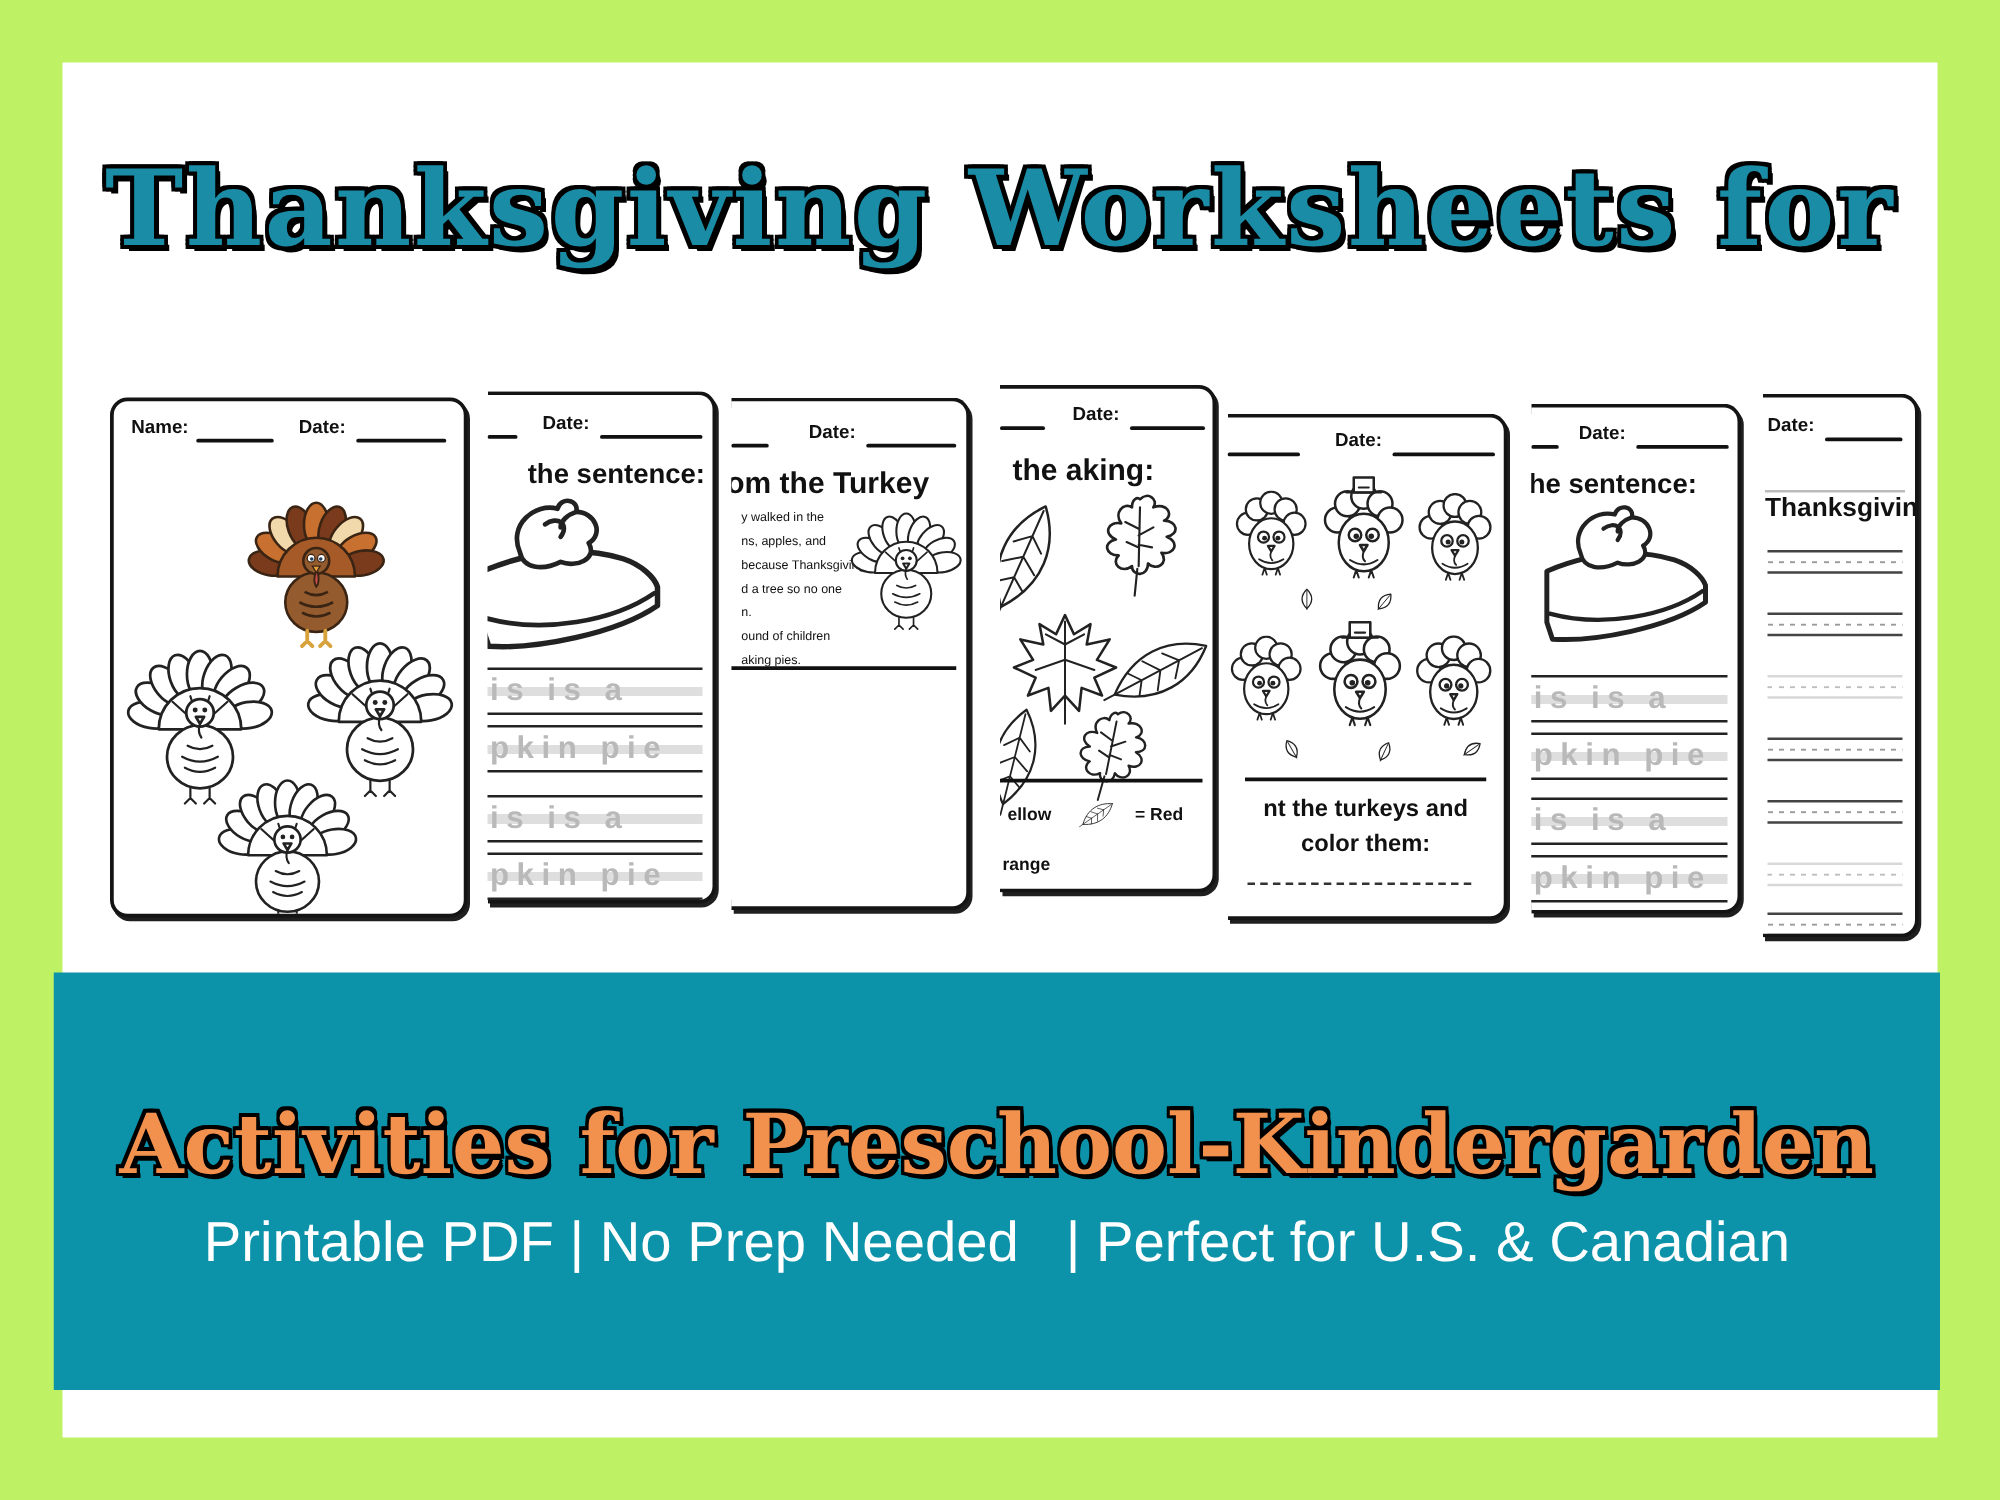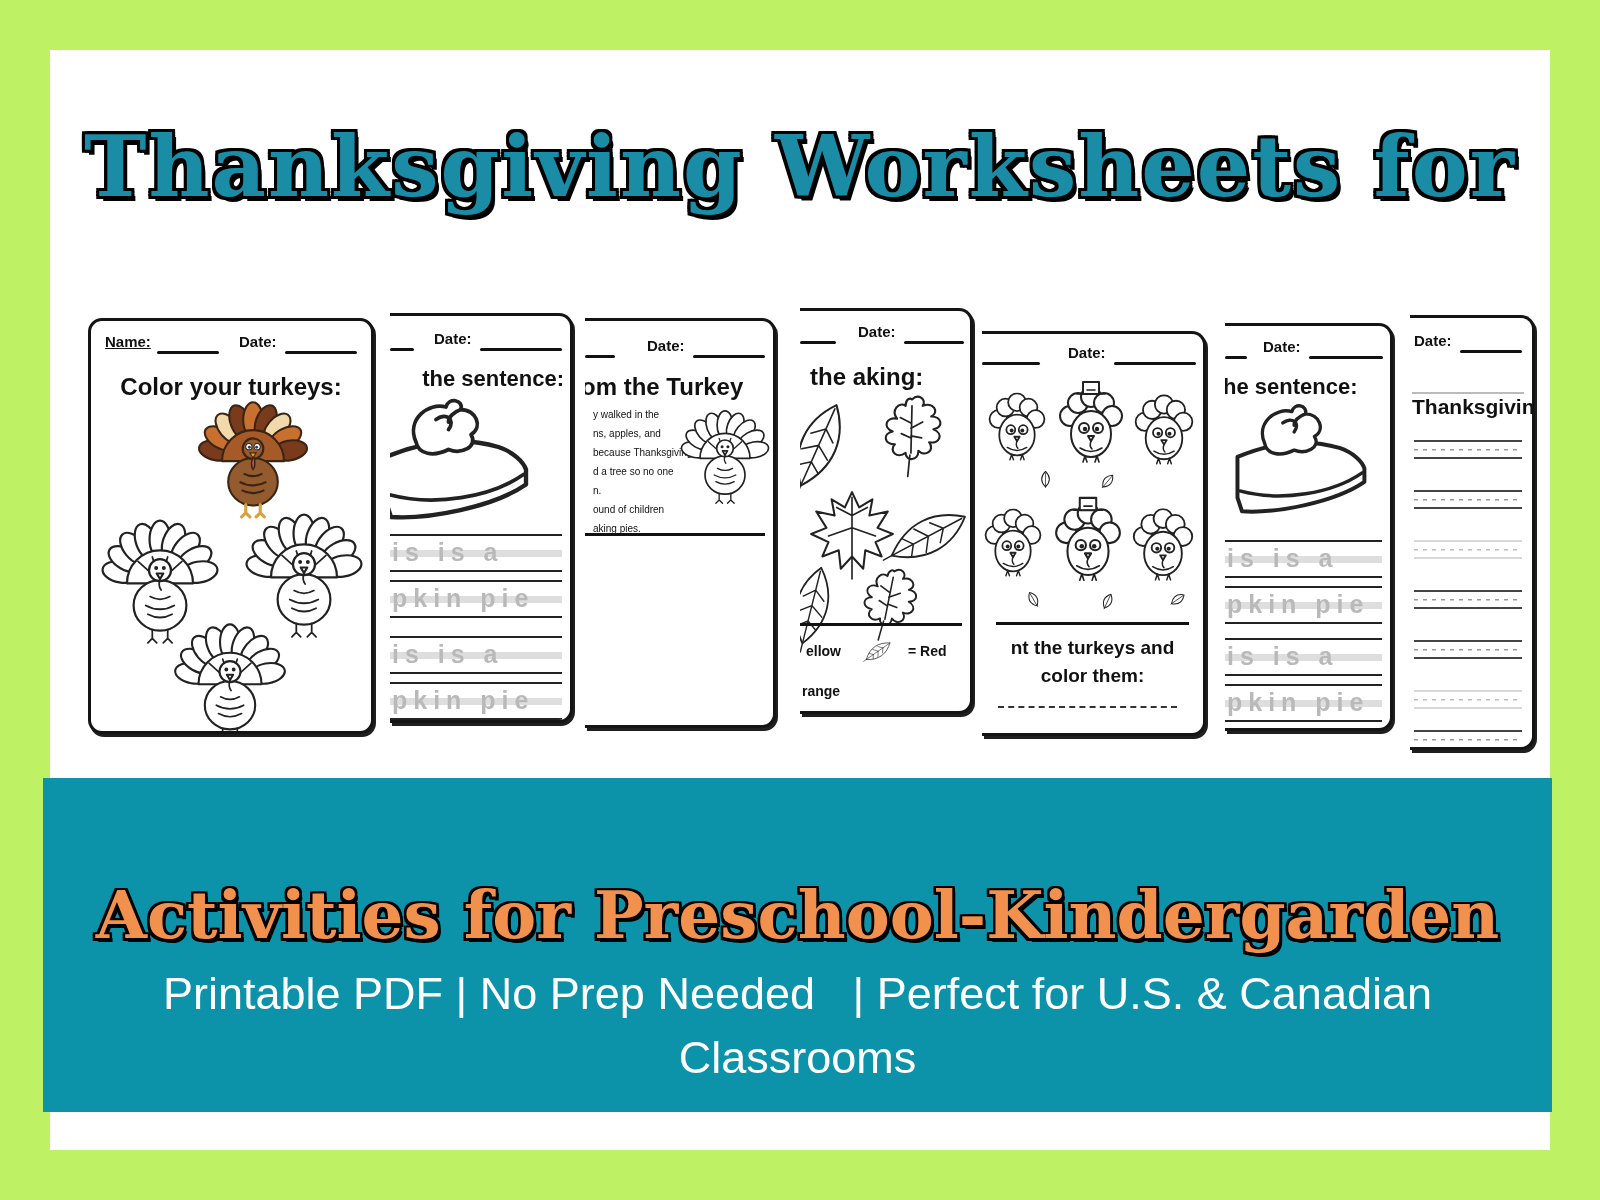--- a/index.html
+++ b/index.html
@@ -151,25 +151,24 @@
 </svg>
 
 <div class="poster">
   <div class="content"></div>
 
   <h1 class="main-title">
     <span>Thanksgiving Worksheets for</span>
   </h1>
 
   <section class="page" style="left:88px;top:318px;width:280px;height:410px;">
-    <span class="hdr-label" style="left:14px;top:12px;text-decoration:underline;">Name:</span>
+    <span class="hdr-label" style="left:14px;top:12px;">Name:</span>
     <div class="hdr-line" style="left:66px;top:30px;width:62px;"></div>
     <span class="hdr-label" style="left:148px;top:12px;">Date:</span>
     <div class="hdr-line" style="left:194px;top:30px;width:72px;"></div>
-    <div class="pg-title" style="left:0;right:0;top:52px;text-align:center;font-size:24px;">Color your turkeys:</div>
 
     <svg class="ill" style="left:102px;top:74px;" width="120" height="124" viewBox="0 0 110 120">
       <g stroke="#3a2413" stroke-width="2" stroke-linejoin="round">
         <ellipse cx="19.6" cy="53.7" rx="9.5" ry="17" transform="rotate(-80 19.6 53.7)" fill="#7a3b1d"></ellipse>
         <ellipse cx="23.8" cy="42" rx="9.5" ry="17" transform="rotate(-60 23.8 42)" fill="#c8702f"></ellipse>
         <ellipse cx="31.9" cy="32.4" rx="9.5" ry="17" transform="rotate(-40 31.9 32.4)" fill="#f2d9ac"></ellipse>
         <ellipse cx="42.7" cy="26.2" rx="9.5" ry="17" transform="rotate(-20 42.7 26.2)" fill="#7a3b1d"></ellipse>
         <ellipse cx="55" cy="24" rx="9.5" ry="17" fill="#c8702f"></ellipse>
         <ellipse cx="67.3" cy="26.2" rx="9.5" ry="17" transform="rotate(20 67.3 26.2)" fill="#7a3b1d"></ellipse>
         <ellipse cx="78.1" cy="32.4" rx="9.5" ry="17" transform="rotate(40 78.1 32.4)" fill="#f2d9ac"></ellipse>
@@ -355,15 +354,14 @@
     <div class="write-group light" style="top:222px;"></div>
     <div class="write-group" style="top:272px;"></div>
     <div class="write-group" style="top:322px;"></div>
     <div class="write-group light" style="top:372px;"></div>
     <div class="write-group" style="top:412px;"></div>
   </section>
 
   <div class="banner">
     <div class="banner-orange" style="top:98px;">Activities for Preschool-Kindergarden</div>
     <div class="banner-white" style="top:190px;">Printable PDF | No Prep Needed&nbsp;&nbsp;&nbsp;| Perfect for U.S. &amp; Canadian</div>
-    <div class="banner-white" style="top:254px;">Classrooms</div>
   </div>
 </div>
 
 </body></html>

